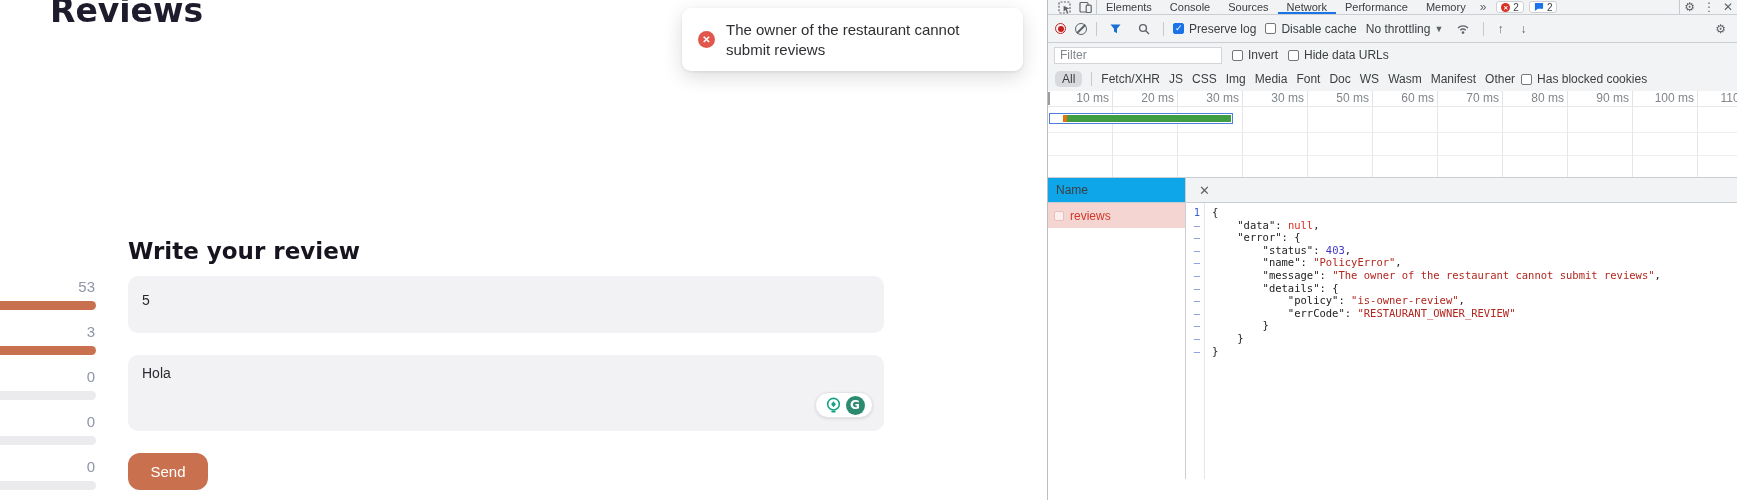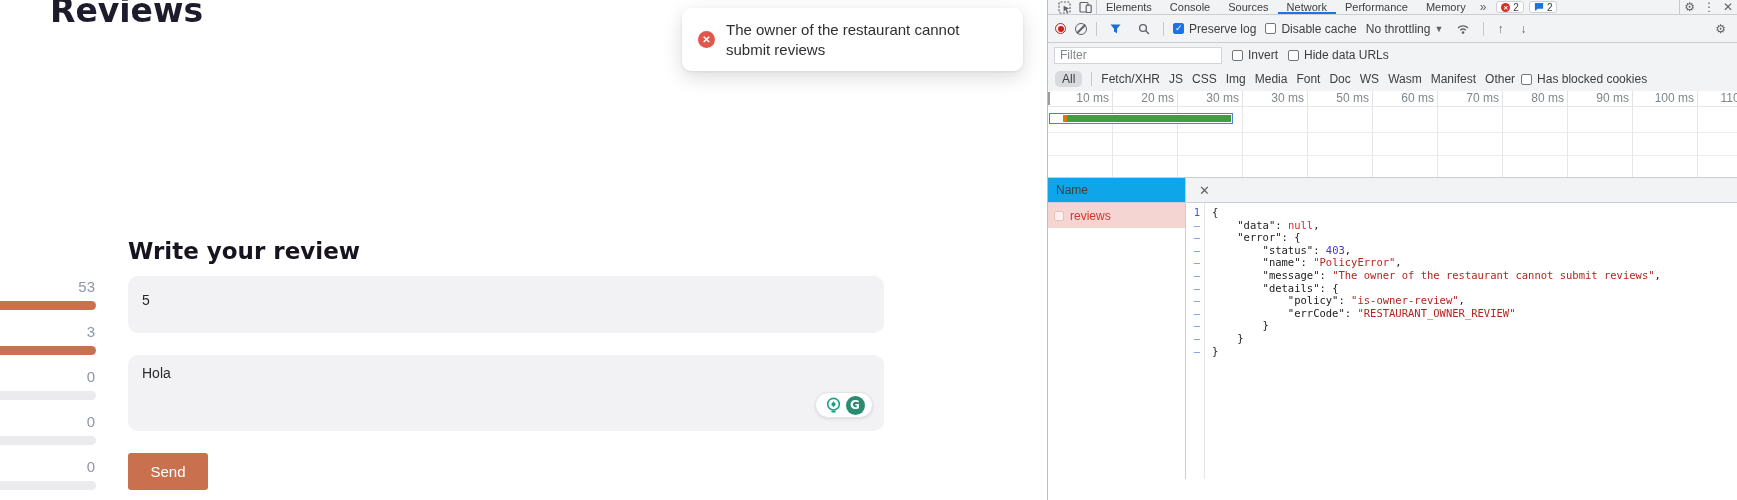--- a/index.html
+++ b/index.html
@@ -33,21 +33,21 @@
   .field-value { font-size:14px; color:#27272e; margin-top:5px; }
   .review-box { top:355px; height:76px; padding-top:10px; }
   .review-value { font-size:14px; color:#2b2b30; }
   .gram-pill { position:absolute; right:11px; bottom:13px; width:58px; height:26px; background:#fff;
     border:1px solid #e3e3e8; border-radius:14px; box-shadow:0 1px 3px rgba(0,0,0,.10);
     display:flex; align-items:center; justify-content:center; gap:3px; }
   .gram-logo { width:19px; height:19px; border-radius:50%; background:#2b8a70; color:#fff;
     font-family:"DejaVu Sans",sans-serif; font-weight:bold; font-size:12px;
     display:flex; align-items:center; justify-content:center; }
   .send-btn { position:absolute; left:0; top:453px; width:80px; height:37px; background:#c9704f;
-    border:none; border-radius:3px; color:#fff; font-size:15px; font-family:"Liberation Sans",sans-serif;
+    border:none; border-radius:12px; color:#fff; font-size:15px; font-family:"Liberation Sans",sans-serif;
     display:flex; align-items:center; justify-content:center; cursor:pointer; }
 
   
   .devtools { position:absolute; left:1047px; top:0; width:690px; height:500px; background:#fff;
     border-left:1px solid #bdbdc2; font-size:12px; color:#3c4043; }
   .dt-row { display:flex; align-items:center; background:#f2f3f4; }
   .dt-tabbar { height:15px; border-bottom:1px solid #cacdd1; font-size:11px; padding-left:6px; }
   .dt-main-tab { padding:0 9px; height:100%; display:flex; align-items:center; white-space:nowrap; }
   .dt-main-tab.active { box-shadow:inset 0 -2px 0 #1a73e8; }
   .dt-icnbtn { display:flex; align-items:center; justify-content:center; padding:0 4px; color:#5f6368; }

